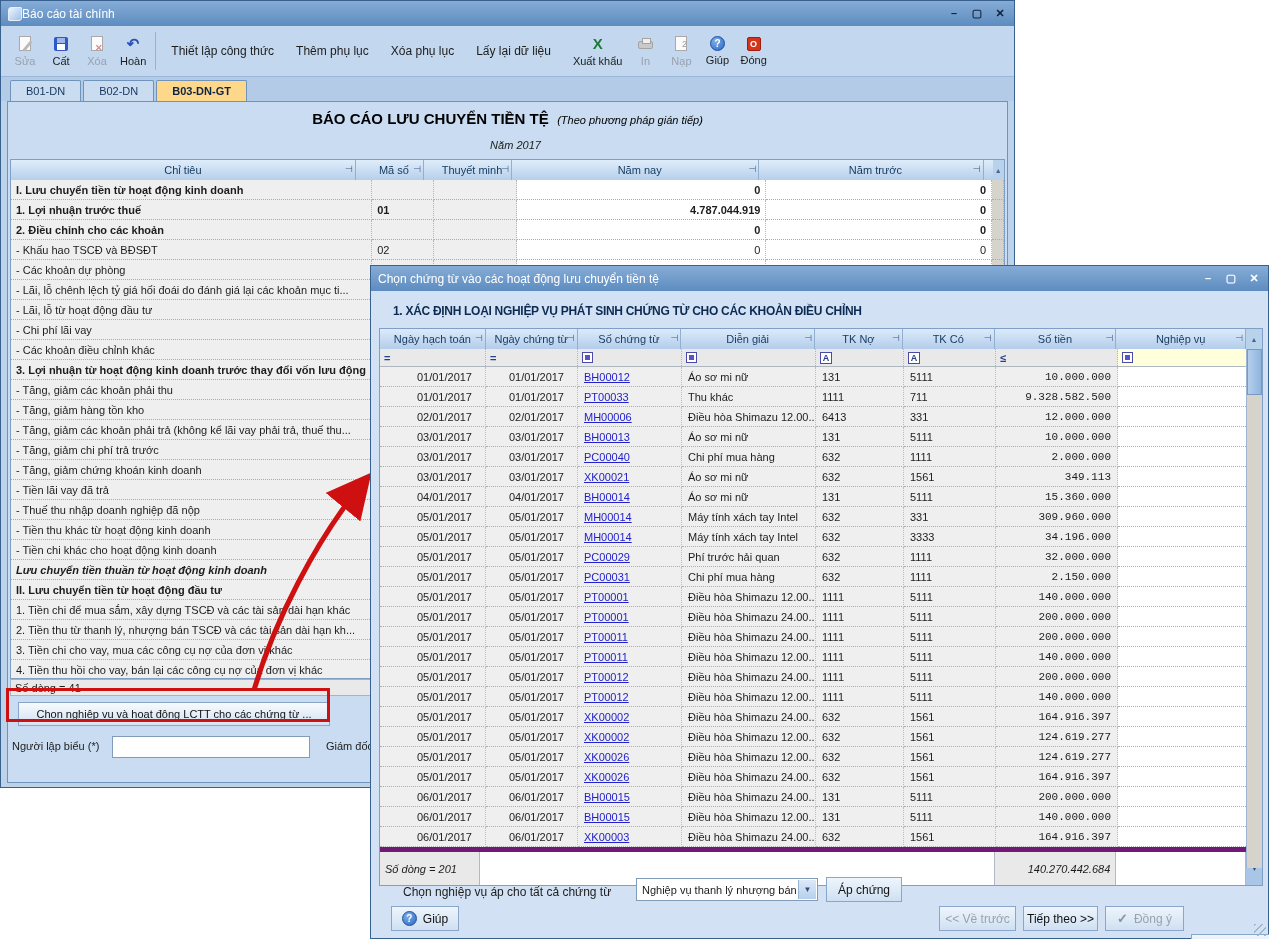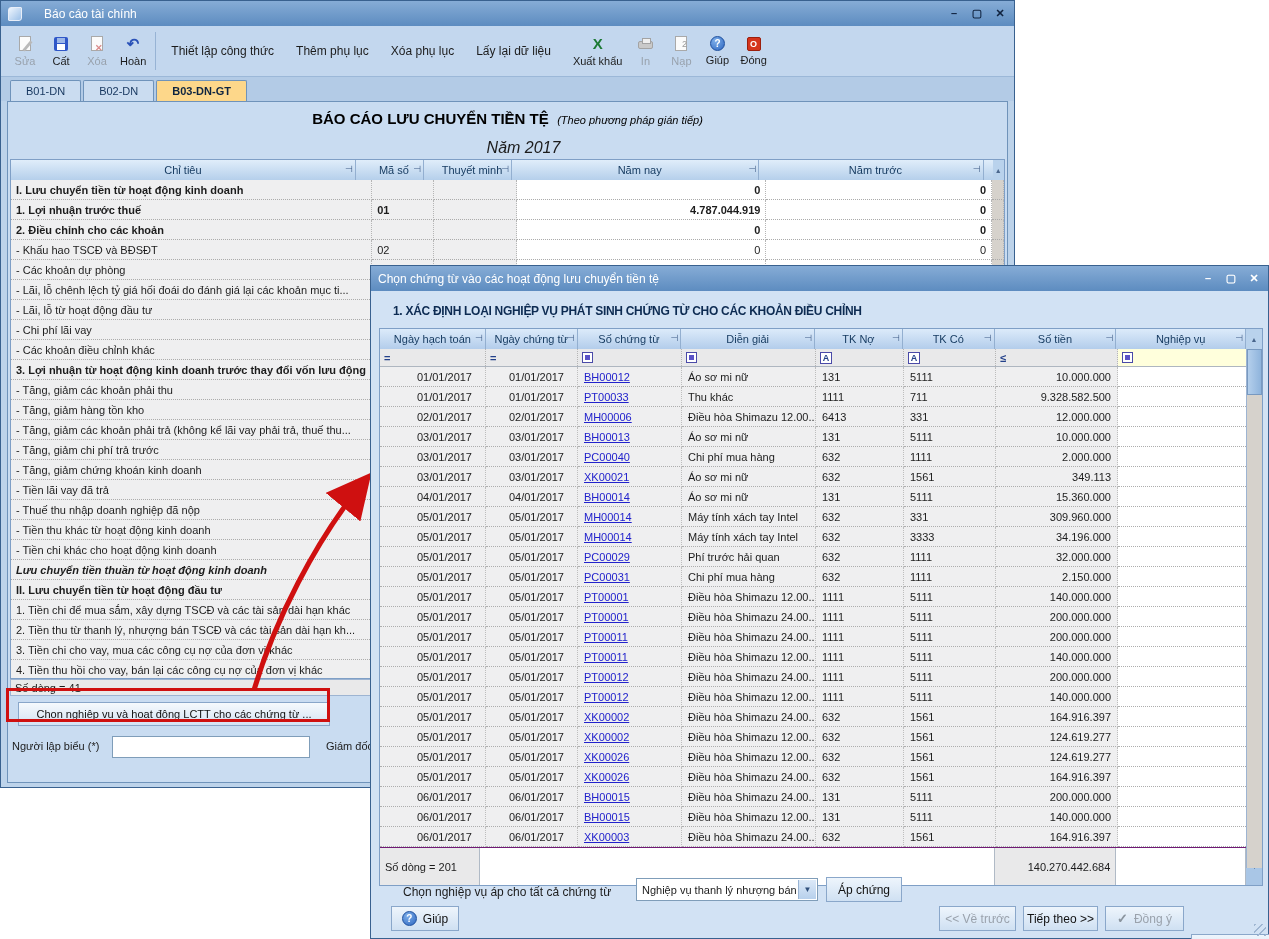--- a/index.html
+++ b/index.html
@@ -2,21 +2,21 @@
 <html><head>
 <meta charset="utf-8">
 <style>
   * { margin:0; padding:0; box-sizing:border-box; }
   html,body { width:1269px; height:939px; }
   body { position:relative; background:#fff; font-family:"Liberation Sans",sans-serif; overflow:hidden; color:#1c1c1c; }
 
   
   .win { position:absolute; left:0; top:0; width:1015px; height:788px; background:#bdd3ea; border:1px solid #39618f; z-index:1; }
   .dialog { position:absolute; left:370px; top:265px; width:899px; height:674px; background:#d2e2f4; border:1px solid #39618f; z-index:10; }
-  .titlebar { height:25px; background:linear-gradient(#86acd6,#5d8cc0); display:flex; align-items:center; padding:0 7px; color:#fff; font-size:12px; gap:22px; }
+  .titlebar { height:25px; background:linear-gradient(#86acd6,#5d8cc0); display:flex; align-items:center; padding:0 7px; color:#fff; font-size:12px; gap:0; }
   .winbtns { margin-left:auto; display:flex; gap:9px; font-size:11px; font-weight:bold; color:#0e2440; }
   .winbtn { width:14px; text-align:center; cursor:default; color:#10233f; }
   .app-ico { width:14px; height:14px; background:linear-gradient(135deg,#eef5fd,#9cc0e8); border:1px solid #e8eef8; border-radius:3px 1px 3px 1px; }
 
   
   .toolbar { position:absolute; top:25px; left:0; width:100%; height:51px; background:#c3d7ee; border-bottom:1px solid #9cb8d8; display:flex; align-items:center; padding:0 6px; }
   .tbtn { display:flex; flex-direction:column; align-items:center; justify-content:center; min-width:36px; height:47px; gap:3px; font-size:11px; padding:0 5px; }
   .tbtn.disabled { color:#99a2ad; }
   .tbtn-text { height:47px; display:flex; align-items:center; font-size:12px; padding:0 11px; }
   .tsep { width:1px; height:38px; background:#97b3d4; margin:0 4px; }
@@ -38,21 +38,21 @@
 
   
   .tabstrip { position:absolute; top:76px; left:0; width:100%; height:24px; background:#b3cbe6; display:flex; align-items:flex-end; padding-left:9px; gap:2px; }
   .tab { height:21px; line-height:20px; padding:0 15px; background:#cadcf0; border:1px solid #6f93ba; border-bottom:none; border-radius:2px 2px 0 0; font-size:11px; color:#16365e; }
   .tab.active { background:#fdd78a; font-weight:bold; color:#0e2440; }
 
   
   .content { position:absolute; top:100px; left:6px; right:6px; bottom:4px; background:#c9dcf1; border:1px solid #6f93ba; }
   .rep-title { position:absolute; top:8px; left:0; width:100%; text-align:center; font-size:15px; font-weight:bold; color:#000; }
   .rep-sub { font-size:11px; font-weight:normal; font-style:italic; }
-  .rep-period { position:absolute; top:37px; left:16px; width:100%; text-align:center; font-size:16px; font-style:italic; }
+  .rep-period { position:absolute; top:37px; left:8px; width:100%; text-align:center; font-size:11px; font-style:italic; }
   .rtable { position:absolute; left:2px; top:57px; width:995px; border:1px solid #7f9fc6; background:#fff; }
   .rhead { display:flex; height:20px; background:linear-gradient(#e0edfa,#b5cfeb);gap:9px; }
   .hc { position:relative; display:flex; align-items:center; justify-content:center; font-size:11px; color:#14395f; border-right:1px solid #93afd0; overflow:hidden; }
   .pin { position:absolute; right:2px; top:4px; font-size:9px; color:#3d5a85; line-height:10px; }
   .sortcell { display:flex; align-items:center; justify-content:center; font-size:7px; color:#4a668c; background:#b9d2ec; }
   .rw0{width:362px}.rw1{width:62px}.rw2{width:83px}.rw3{width:250px}.rw4{width:226px}.rws{width:12px}
   .rrows { height:498px; overflow:hidden; }
   .rrow { display:flex; height:20px; font-size:11px; }
   .rc { height:100%; display:flex; align-items:center; padding:0 5px; border-right:1px dotted #b5b5b5; border-bottom:1px dotted #ababab; background:#efeff0; overflow:hidden; white-space:nowrap; }
   .rc.val { background:#fff; justify-content:flex-end; }
@@ -77,26 +77,26 @@
   .dfilter { display:flex; height:18px; background:#e9e9ea; border-bottom:1px solid #aeb6c0; }
   .fc { height:100%; display:flex; align-items:center; padding:0 4px; border-right:1px dotted #b5b5b5; font-size:11px; color:#23408a; font-weight:bold; }
   .fc.yellow { background:#ffffdc; }
   .fbox { width:11px; height:11px; border:1px solid #4a4aa8; background:#fff; position:relative; }
   .fbox::after { content:""; position:absolute; left:2px; top:2px; width:5px; height:5px; background:#5a52c7; }
   .fabox { width:12px; height:12px; border:1px solid #4a4aa8; background:#fff; font-size:9px; font-weight:bold; color:#23408a; text-align:center; line-height:11px; }
   .drows { height:480px; overflow:hidden; }
   .drow { display:flex; height:20px; font-size:11px; }
   .dc { height:100%; display:flex; align-items:center; padding:0 6px; border-right:1px dotted #bdbdbd; border-bottom:1px dotted #adadad; background:#efeff0; overflow:hidden; white-space:nowrap; }
   .dc.num { justify-content:flex-end; padding-right:13px; }
-  .dc.amt { justify-content:flex-end; }
+  .dc.amt { justify-content:flex-end;font-family:Liberation Mono, monospace; }
   .dc.white { background:#fff; }
   .doclink { color:#2222cc; text-decoration:underline; cursor:pointer; }
   .vscroll { position:absolute; right:0; top:0; width:16px; height:519px; background:#d6d2cc; border-left:1px solid #9db4d2; }
   .vs-thumb { height:46px; background:linear-gradient(90deg,#b4cfec,#8fb4dc); border:1px solid #7899c0; }
-  .dfoot { display:flex; height:38px; font-size:11px; border-top:1px solid #701a75; }
+  .dfoot { display:flex; height:38px; font-size:11px; border-top:5px solid #701a75;font-style:italic; }
   .dfc { height:100%; display:flex; align-items:center; padding:0 5px; border-right:1px solid #b0bac6; background:#e9e9ea; }
   .dfc.blank { background:#fff; }
   .dfc.amt { justify-content:flex-end; background:#e9e9ea; }
   .vs-dn { width:16px; background:#a9c6e6; font-size:7px; color:#34517c; text-align:center; line-height:20px; border-right:none; }
   .apply-label { position:absolute; left:32px; top:619px; font-size:12px; }
   .combo { position:absolute; left:265px; top:612px; width:182px; height:23px; background:#fff; border:1px solid #7f9db9; font-size:11px; display:flex; align-items:center; padding-left:5px; }
   .combo-arrow { position:absolute; right:1px; top:1px; bottom:1px; width:18px; background:linear-gradient(#dce9f8,#b7d0ec); border-left:1px solid #9ab4d4; font-size:8px; color:#30507c; display:flex; align-items:center; justify-content:center; }
   .dbtn { position:absolute; height:25px; background:linear-gradient(#eef5fc,#cfe0f2); border:1px solid #8aa7ca; font-size:12px; color:#111; display:flex; align-items:center; justify-content:center; gap:6px; font-family:inherit; }
   .dbtn.disabled { color:#9aa2ac; }
   .apply-btn { left:455px; top:611px; width:76px; }

